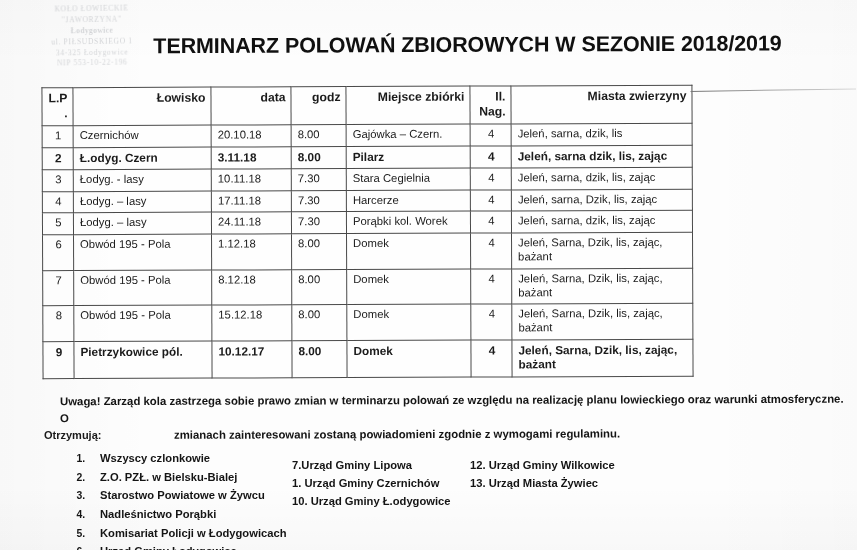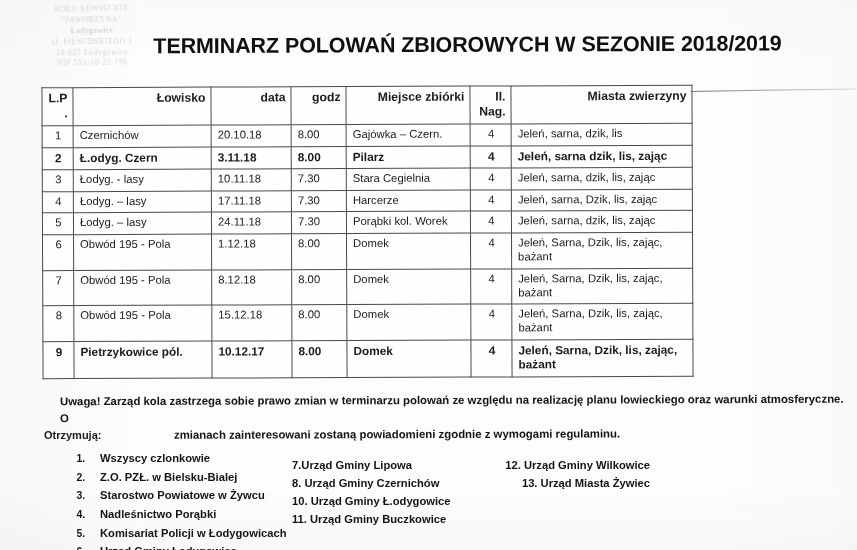--- a/index.html
+++ b/index.html
@@ -143,21 +143,21 @@
   }
   .rcol {
     position: absolute;
     font-size: 11.2px;
     line-height: 1.62;
     color: #141414;
     font-weight: 600;
   }
   #rcol-1 { left: 62px; top: 449px; width: 250px; }
   #rcol-2 { left: 292px; top: 456px; width: 180px; }
-  #rcol-3 { left: 470px; top: 456px; width: 180px; text-align: right; }
+  #rcol-3 { left: 470px; top: 456px; width: 180px; }
 
   #rcol-1 ol {
     margin: 0; padding: 0 0 0 26px;
     list-style: decimal;
   }
   #rcol-1 ol li {
     padding-left: 12px;
     margin-bottom: 0.5px;
   }
   #rcol-1 ol li::marker { font-size: 10.4px; }
@@ -306,21 +306,20 @@
       <li>Z.O. PZŁ. w Bielsku-Bialej</li>
       <li>Starostwo Powiatowe w Żywcu</li>
       <li>Nadleśnictwo Porąbki</li>
       <li>Komisariat Policji w Łodygowicach</li>
       <li>Urząd Gminy Łodygowice</li>
     </ol>
 </div>
 
 <div class="rcol" id="rcol-2">
     <span class="rline">7.Urząd Gminy Lipowa</span>
-    <span class="rline">8. Urząd  Gminy Czernichów</span>
+    <span class="rline">1. Urząd  Gminy Czernichów</span>
     <span class="rline">10. Urząd Gminy Ł.odygowice</span>
-    <span class="rline">11. Urząd Gminy Buczkowice</span>
   </div>
 
 <div class="rcol" id="rcol-3">
     <span class="rline">12. Urząd Gminy Wilkowice</span>
     <span class="rline">13. Urząd Miasta  Żywiec</span>
   </div>
 
 </body></html>

